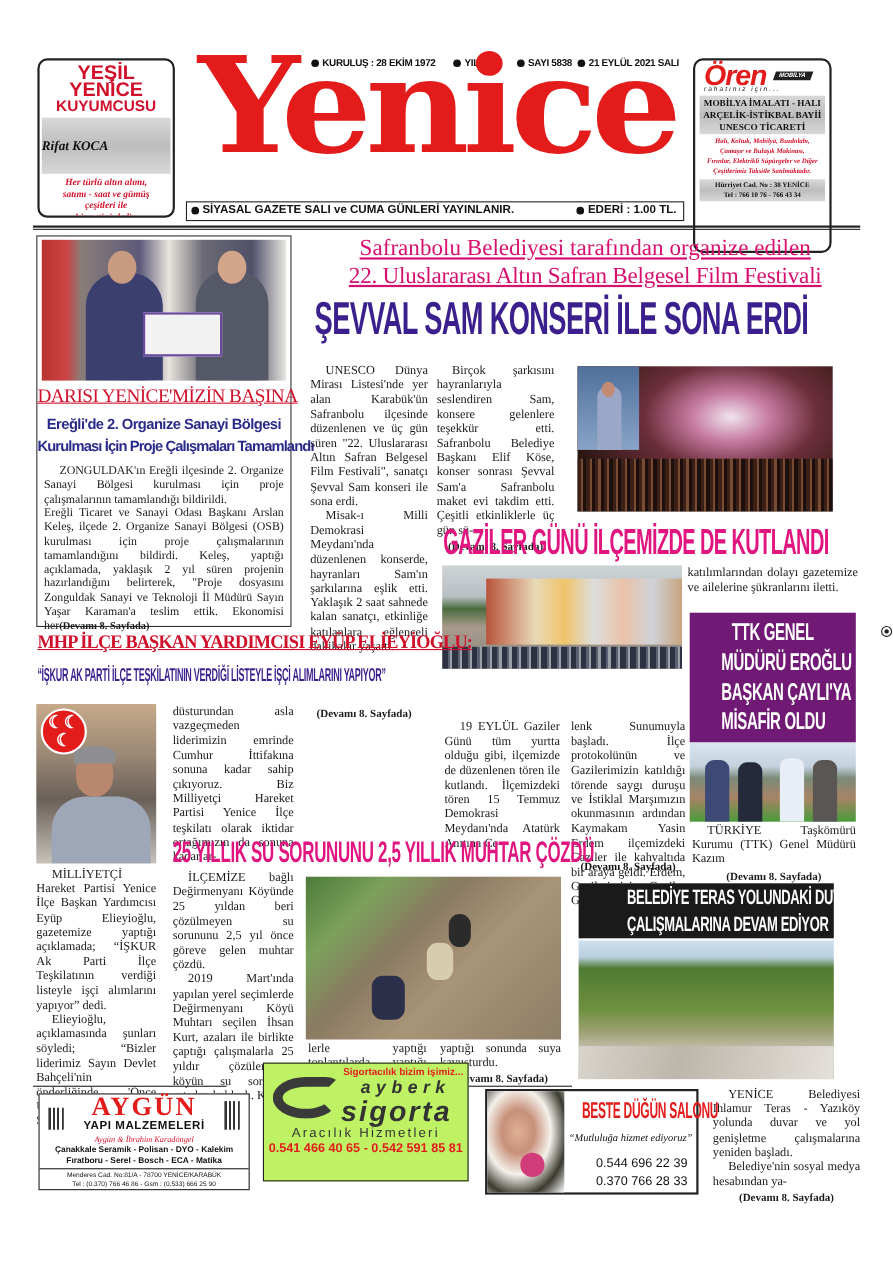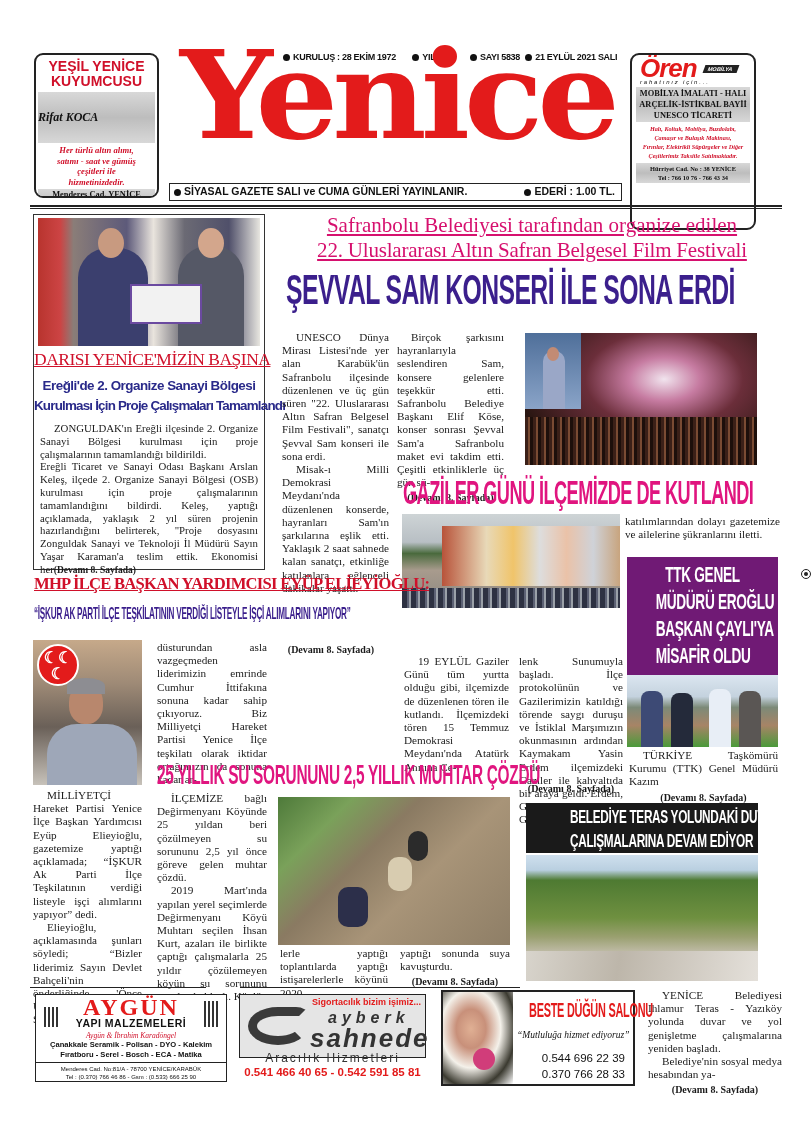--- a/index.html
+++ b/index.html
@@ -19,21 +19,21 @@
   
   .photo { overflow: hidden; position: absolute; }
   .hr-double { position: absolute; left: 30px; width: 752px; height: 4px; border-top: 2px solid #222; border-bottom: 1px solid #222; }
   .box-border { position: absolute; border: 1.5px solid #333; }
   .dot { display: inline-block; width: 7px; height: 7px; border-radius: 50%; background: #111; margin-right: 3px; vertical-align: middle; }
 </style>
 </head>
 <body>
 
 <div class="abs ad-box" style="left:34px; top:53px; width:125px; height:145px; border-radius:9px;">
-  <div class="sans" style="text-align:center; color:#d0102a; font-weight:bold; font-size:14px; margin-top:4px; line-height:15px;">YEŞİL YENİCE</div>
+  <div class="sans" style="text-align:center; color:#d0102a; font-weight:bold; font-size:18px; margin-top:4px; line-height:15px;">YEŞİL YENİCE</div>
   <div class="sans" style="text-align:center; color:#d0102a; font-weight:bold; font-size:14px; line-height:15px;">KUYUMCUSU</div>
   <div class="grey-band serif" style="text-align:left; font-style:italic; font-weight:bold; font-size:12px; margin:3px 2px 2px; padding:18px 0;">Rifat KOCA</div>
   <div class="serif" style="text-align:center; color:#d0102a; font-style:italic; font-weight:bold; font-size:8.6px; line-height:10.5px;">
     <div>Her türlü altın alımı,</div>
     <div>satımı - saat ve gümüş</div>
     <div>çeşitleri ile</div>
     <div>hizmetinizdedir.</div>
   </div>
   <div class="grey-band serif" style="text-align:center; font-weight:bold; font-size:8.4px; line-height:10px; margin:2px 2px 0; padding:1px 0;">
     <div>Menderes Cad. YENİCE</div>
@@ -212,25 +212,25 @@
     <div style="position:absolute; right:8px; top:6px; width:14px; height:26px; background:repeating-linear-gradient(90deg,#333 0 2px,transparent 2px 4px);"></div>
   </div>
   <div class="serif" style="color:#d0102a; font-style:italic; font-size:7.5px; line-height:9px;">Aygün &amp; İbrahim Karadöngel</div>
   <div class="sans" style="font-weight:bold; font-size:7.6px; line-height:10px;">Çanakkale Seramik - Polisan - DYO - Kalekim</div>
   <div class="sans" style="font-weight:bold; font-size:7.6px; line-height:10px;">Fıratboru - Serel - Bosch - ECA - Matika</div>
   <div style="border-top:1px solid #222; margin-top:2px;"></div>
   <div class="sans" style="font-size:6px; line-height:8px; margin-top:2px;">Menderes Cad. No:81/A - 78700 YENİCE/KARABÜK</div>
   <div class="sans" style="font-size:6px; line-height:8px;">Tel : (0.370) 766 46 86 - Gsm : (0.533) 666 25 90</div>
 </div>
 
-<div class="abs" style="left:239px; top:994px; width:187px; height:64px; border:1.5px solid #222; background:#e5e5e5;">
+<div class="abs" style="left:239px; top:966px; width:187px; height:108px; border:1.5px solid #222; background:#bef264;">
   <div class="sans" style="position:absolute; left:72px; top:2px; color:#e31b1b; font-weight:bold; font-size:9px; white-space:nowrap;">Sigortacılık bizim işimiz...</div>
   <div style="position:absolute; left:8px; top:12px; width:60px; height:38px; border:9px solid #3a3a3a; border-radius:50% 20% 50% 50%; border-right-color:transparent;"></div>
   <div class="sans" style="position:absolute; left:88px; top:14px; font-style:italic; font-weight:bold; font-size:16px; letter-spacing:5px; color:#333;">ayberk</div>
-  <div class="sans" style="position:absolute; left:70px; top:28px; font-style:italic; font-weight:bold; font-size:26px; letter-spacing:2px; color:#333;">sahnede</div>
+  <div class="sans" style="position:absolute; left:70px; top:28px; font-style:italic; font-weight:bold; font-size:26px; letter-spacing:2px; color:#333;">sigorta</div>
   <div class="sans" style="position:absolute; left:0; right:0; top:56px; text-align:center; font-size:12px; letter-spacing:2px; color:#333;">Aracılık Hizmetleri</div>
   <div class="sans" style="position:absolute; left:0; right:0; top:71px; text-align:center; font-weight:bold; font-size:11.5px; color:#e31b1b; white-space:nowrap;">0.541 466 40 65 - 0.542 591 85 81</div>
 </div>
 
 <div class="abs" style="left:441px; top:990px; width:194px; height:96px; border:2px solid #222; background:#fff;">
   <div class="photo" style="left:0; top:0; width:70px; height:92px; background:radial-gradient(ellipse at 40% 40%, #e0b094 0%, #c8907a 25%, #f4f1ea 50%, #3b3a30 75%, #fff 100%);">
     <div style="position:absolute; left:30px; top:56px; width:22px; height:22px; border-radius:50%; background:#d13d7a;"></div>
   </div>
   <div class="cond" style="position:absolute; left:86px; top:6px; color:#e31b1b; font-size:21px; white-space:nowrap; transform:scaleX(0.52);">BESTE DÜĞÜN SALONU</div>
   <div class="serif" style="position:absolute; left:74px; top:38px; width:116px; text-align:left; font-style:italic; font-size:9.5px; white-space:nowrap;">“Mutluluğa hizmet ediyoruz”</div>

